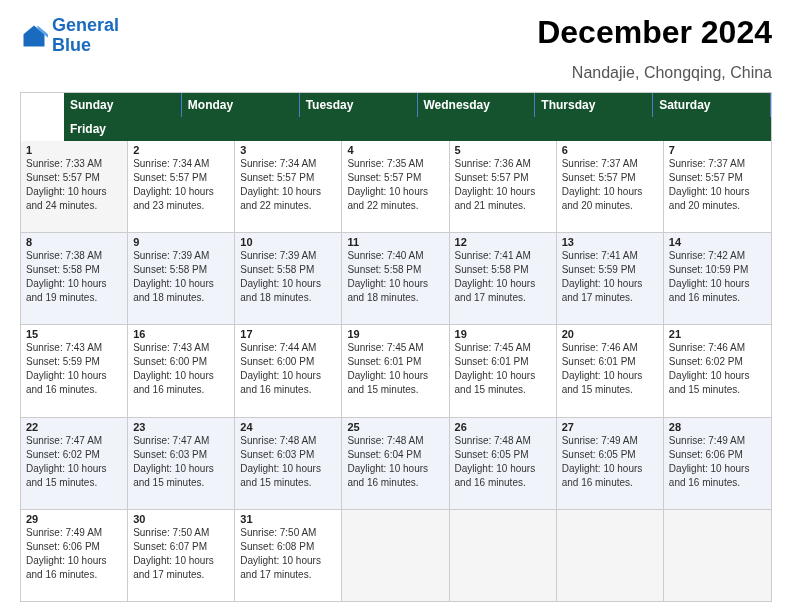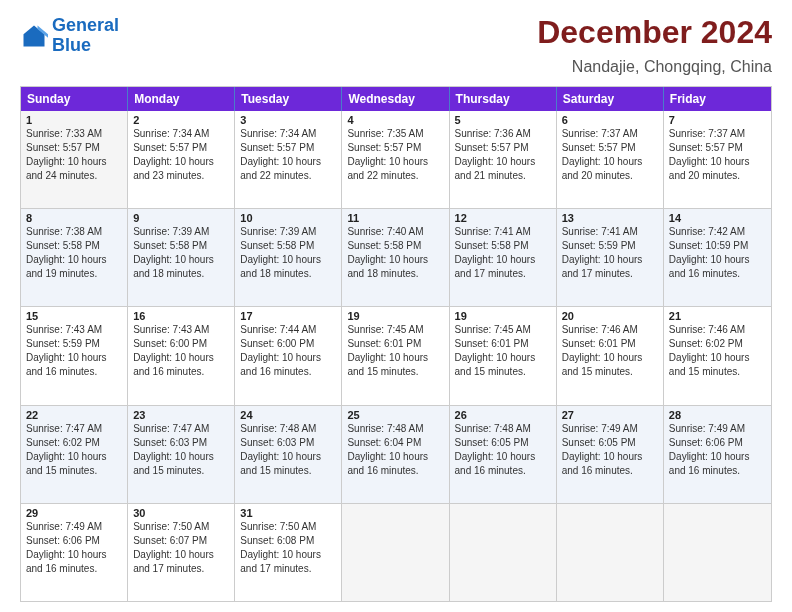--- a/index.html
+++ b/index.html
@@ -40,38 +40,39 @@
     .logo-icon {
       width: 28px;
       height: 28px;
     }
     .title-section {
       text-align: right;
     }
     .month-title {
       font-size: 32px;
       font-weight: bold;
-      color: #7f1d1d;
+      color: #000000;
       line-height: 1;
     }
     .location {
       font-size: 16px;
       color: #555;
-      margin-top: 10px;
+      margin-top: 16px;
     }
     .calendar {
       flex: 1;
       display: flex;
       flex-direction: column;
       border: 1px solid #ccc;
     }
     .cal-header {
       display: grid;
-      grid-template-columns: repeat(7, 1fr);
-      background: #6d28d9;
+      grid-template-columns: repeat(6, 1fr);
+      background: #14532d;
+      margin-left: 43px;
     }
     .cal-header-cell {
       color: white;
       font-weight: bold;
       font-size: 12px;
       padding: 5px 6px;
       text-align: left;
       border-right: 1px solid #4a7dc9;
     }
     .cal-header-cell:last-child {

